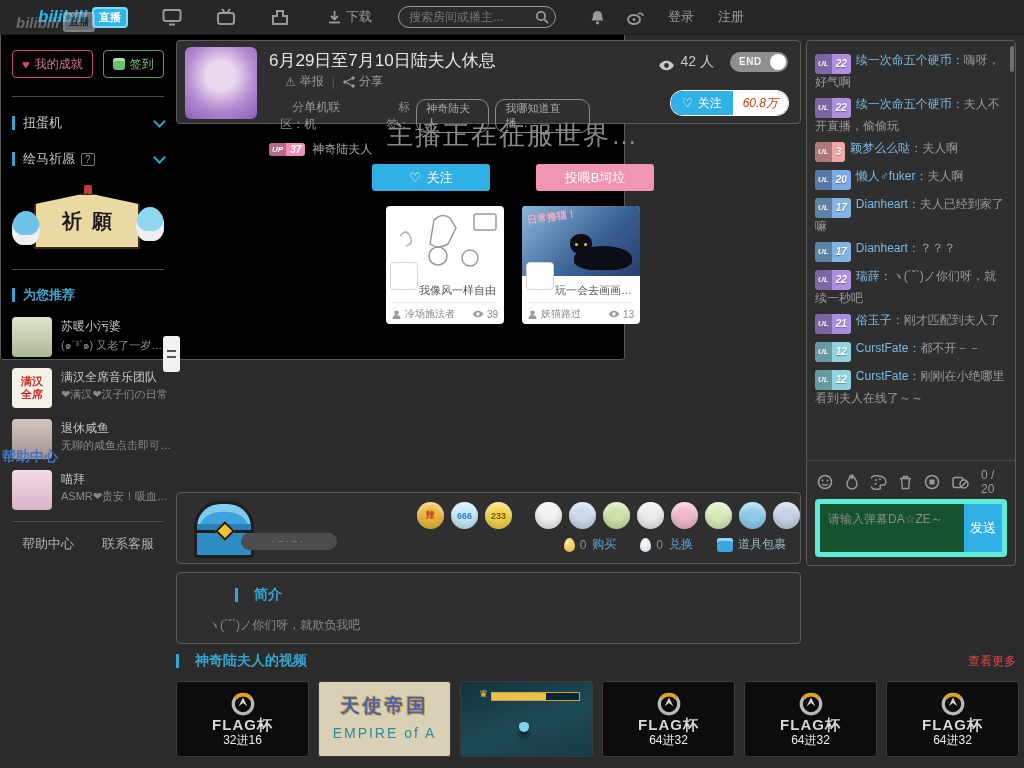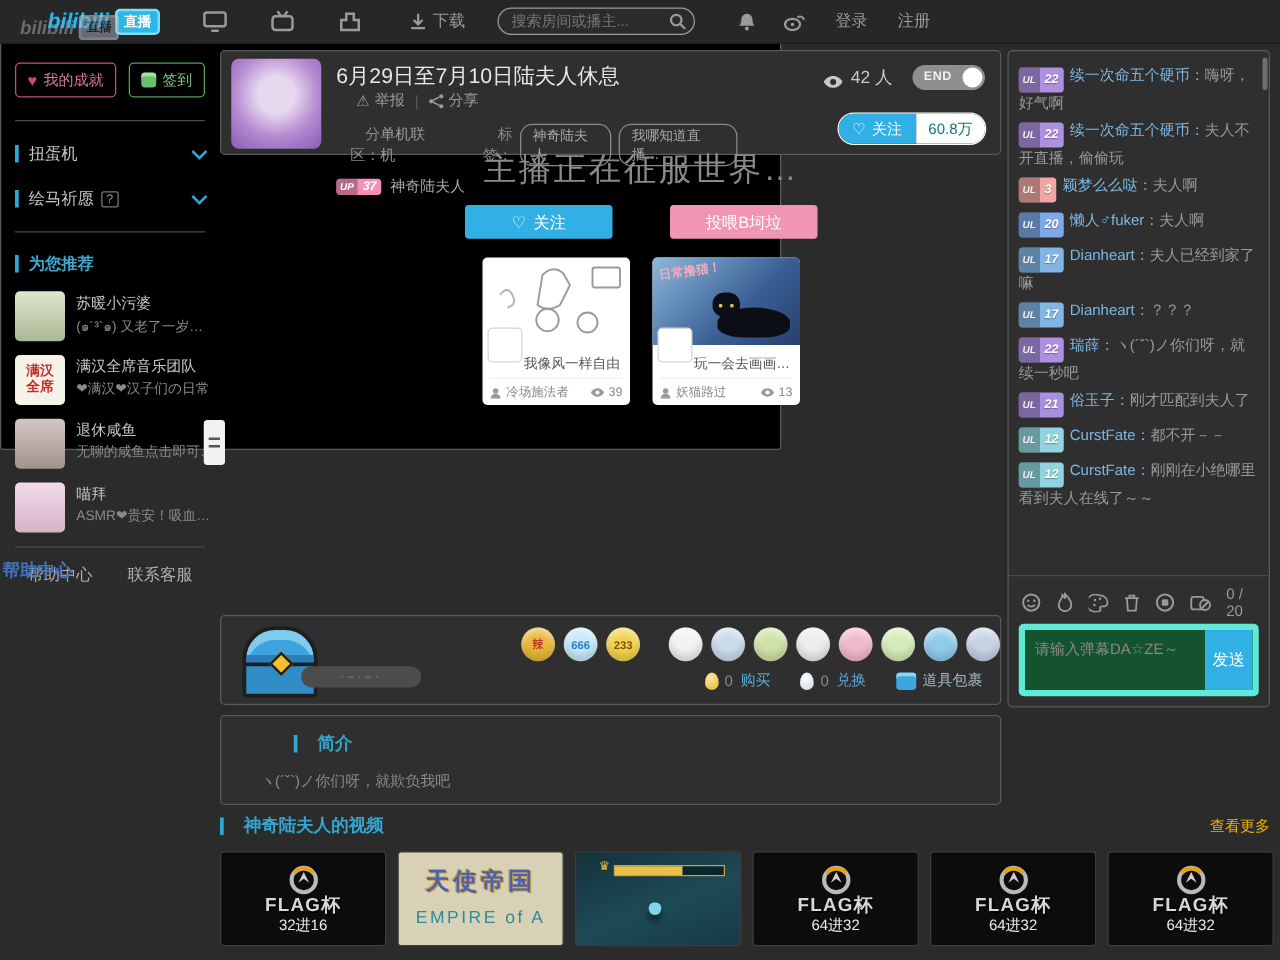--- a/index.html
+++ b/index.html
@@ -87,21 +87,21 @@
   .up-badge em{font-style:italic;background:rgba(0,0,0,.25);color:#fff;font-size:8px;padding:2px 3px;}
   .up-badge b{color:#fff;font-size:10px;padding:1px 4px;font-style:italic;}
   .streamer-name{cursor:pointer;}
   .viewers{position:absolute;right:86px;top:12px;display:flex;align-items:flex-end;gap:6px;color:#c8c8c8;font-size:14px;}
   .end-toggle{position:absolute;right:12px;top:11px;width:58px;height:20px;background:#8f8f8f;border-radius:10px;cursor:pointer;}
   .end-toggle span{position:absolute;left:9px;top:4px;color:#f2f2f2;font-size:10px;font-weight:bold;letter-spacing:.5px;}
   .end-toggle i{position:absolute;right:2px;top:2px;width:16px;height:16px;background:#fff;border-radius:50%;}
   .follow-pill{position:absolute;right:12px;top:50px;display:flex;height:24px;border-radius:12px;overflow:hidden;cursor:pointer;
        box-shadow:0 0 0 1px #fff;}
   .fleft{background:#31b0e6;color:#fff;font-size:12px;display:flex;align-items:center;gap:5px;padding:0 11px;}
-  .fright{background:#fff;color:#0f766e;font-size:12px;display:flex;align-items:center;padding:0 10px;}
+  .fright{background:#fff;color:#c2410c;font-size:12px;display:flex;align-items:center;padding:0 10px;font-style:italic;}
 
   
   .player{left:176px;top:128px;width:625px;height:360px;background:#000;border:1px solid #5a5a5a;border-radius:3px;box-sizing:border-box;}
   .wm{position:absolute;left:16px;top:12px;opacity:.55;display:flex;align-items:center;gap:4px;}
   .wm .bili{font-weight:bold;font-style:italic;font-size:15px;color:#98a4ac;}
   .wm .lbadge{background:#98a4ac;color:#222;font-size:10px;font-weight:bold;padding:1px 4px;border-radius:3px;border:2px solid #c4ccd2;}
   .status{position:absolute;top:118px;width:100%;text-align:center;color:#8a8a8a;font-size:26px;letter-spacing:2px;}
   .pbtns{position:absolute;top:164px;width:100%;display:flex;justify-content:center;gap:46px;}
   .pbtn{width:118px;height:27px;border:none;border-radius:3px;color:#fff;font-size:13px;display:flex;align-items:center;
        justify-content:center;gap:6px;cursor:pointer;}
@@ -148,21 +148,21 @@
 
   
   .intro{left:176px;top:572px;width:625px;height:72px;}
   .sec-h{display:flex;align-items:center;gap:8px;color:#33a5d0;font-size:14px;font-weight:bold;}
   .intro .sec-h{margin:13px 0 0 14px;padding-left:44px;}
   .intro-text{margin:13px 0 0 31px;color:#8a8a8a;font-size:12px;}
 
   
   .videos{position:absolute;left:176px;top:652px;width:840px;}
   .v-head{display:flex;align-items:center;margin-bottom:11px;}
-  .v-more{margin-left:auto;color:#eab308;font-size:12px;cursor:pointer;}
+  .v-more{margin-left:auto;color:#ef4444;font-size:12px;cursor:pointer;}
   .v-row{display:flex;gap:9px;}
   .vthumb{width:131px;height:74px;border-radius:3px;position:relative;overflow:hidden;background:#0c0c0c;display:flex;
        flex-direction:column;align-items:center;justify-content:center;border:1px solid #3c3c3c;cursor:pointer;flex:none;}
   .vthumb .t1{font-size:15px;font-weight:bold;color:#d8d8d8;text-shadow:1px 1px 0 #000;letter-spacing:1px;line-height:1.1;}
   .vthumb .t2{font-size:12px;color:#eee;line-height:1.2;}
   .angel{background:#d8d1b6;}
   .angel .t1{font-family:"Liberation Serif","DejaVu Serif",serif;font-size:19px;color:#4a5fb8;
        text-shadow:1px 1px 0 #caa23a,-1px -1px 0 #caa23a;letter-spacing:3px;}
   .angel .t2{font-size:14px;color:#2f8a9a;letter-spacing:2px;margin-top:8px;}
   .game{background:linear-gradient(160deg,#14323c,#1d4a56 55%,#163a46);}
@@ -269,20 +269,26 @@
       <span class="cbar"></span>
       <span>扭蛋机</span>
       <span class="chev"></span>
     </div>
     <div class="sb-row">
       <span class="cbar"></span>
       <span>绘马祈愿</span>
       <span class="qbox">?</span>
       <span class="chev"></span>
     </div>
+    <div class="prayer">
+      <span class="pin"></span>
+      <div class="plaque">祈願</div>
+      <span class="chibi l"></span>
+      <span class="chibi r"></span>
+    </div>
     <div class="sb-div"></div>
     <div class="rec-title">
       <span class="cbar"></span>
       <span>为您推荐</span>
     </div>
 
     <div class="rec-item">
       <div class="rec-av av0">
           <span></span>
         </div>

